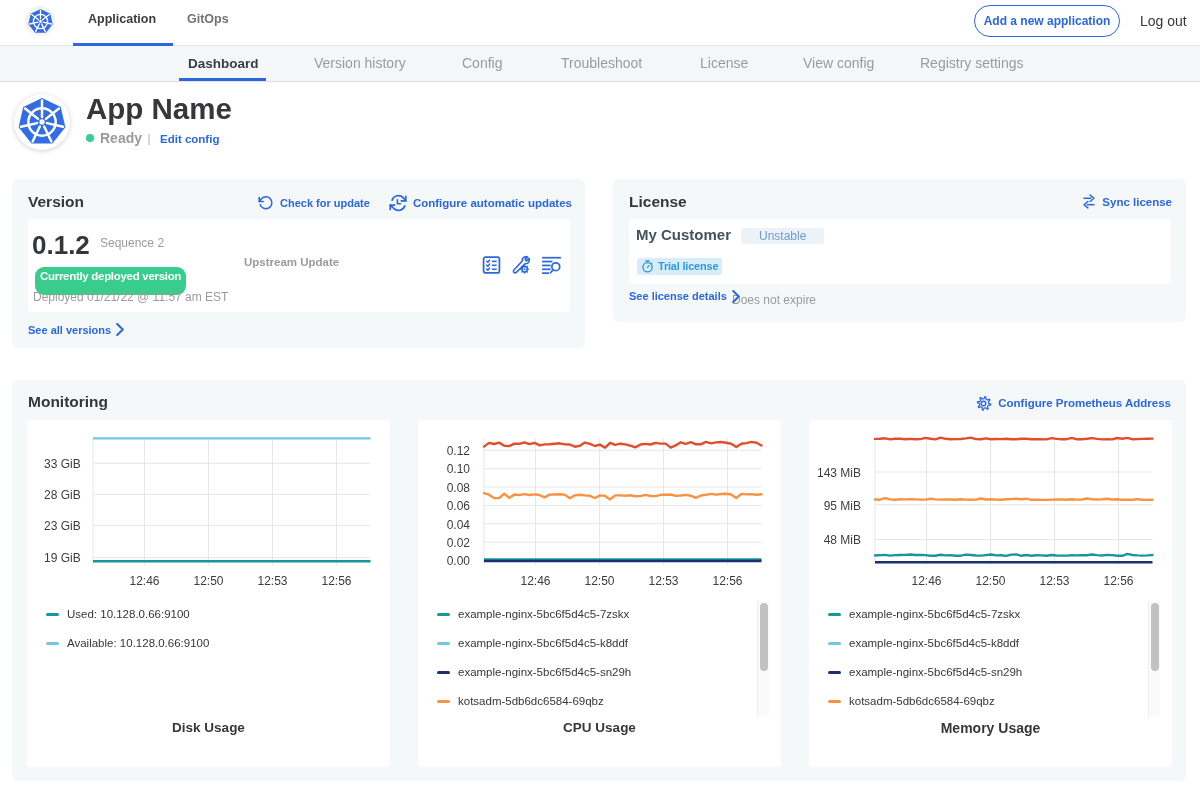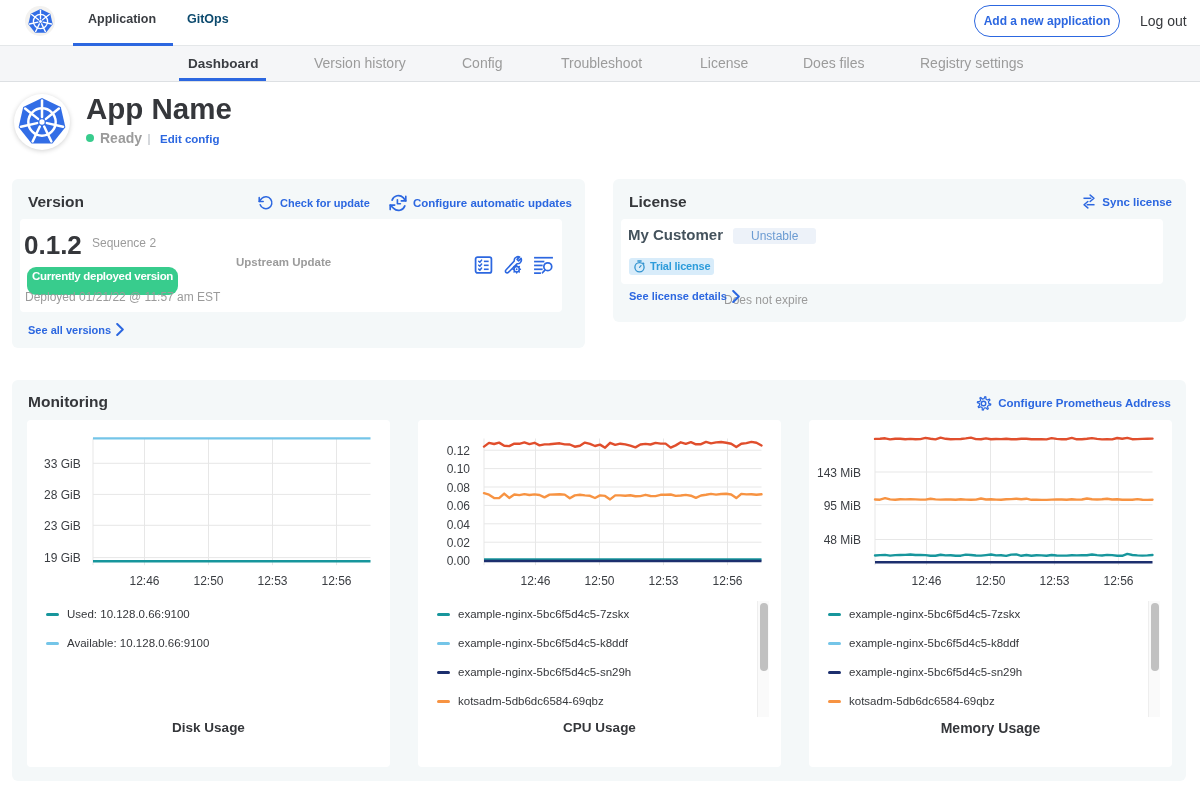--- a/index.html
+++ b/index.html
@@ -4,21 +4,21 @@
 <style>
 * { margin:0; padding:0; box-sizing:border-box; }
 html,body { width:1200px; height:796px; font-family:"Liberation Sans", sans-serif; background:#fff; overflow:hidden; }
 body { position:relative; }
 
 
 .topnav { position:absolute; left:0; top:0; width:1200px; height:46px; background:#fff; border-bottom:1px solid #e4e7e9; }
 .k8s-circle-sm { position:absolute; left:25px; top:6px; width:30px; height:30px; border-radius:50%; background:#f3f2f0; display:flex; align-items:center; justify-content:center; }
 .tab-app { position:absolute; left:88px; top:12px; font-size:12.5px; font-weight:700; color:#3a3d42; }
 .tab-underline { position:absolute; left:73px; top:43px; width:100px; height:3px; background:#2c67e0; }
-.tab-gitops { position:absolute; left:187px; top:12px; font-size:12.5px; font-weight:700; color:#0c4a6e; }
+.tab-gitops { position:absolute; left:187px; top:12px; font-size:12.5px; font-weight:700; color:#737373; }
 .btn-outline { position:absolute; left:974px; top:5px; width:146px; height:32px; border:1.5px solid #2c67e0; color:#2c67e0; font-weight:700; font-size:12px; border-radius:16px; background:#fff; display:flex; align-items:center; justify-content:center; }
 .logout { position:absolute; left:1140px; top:13px; font-size:14px; color:#36383c; font-weight:400; }
 
 
 .subnav { position:absolute; left:0; top:46px; width:1200px; height:36px; background:#f5f6f8; border-bottom:1px solid #dde0e3; }
 .sn { position:absolute; top:55px; font-size:14px; color:#9b9b9b; font-weight:400; }
 .sn.active { color:#3a3d42; font-weight:700; font-size:13.5px; top:56px; }
 .sn-underline { position:absolute; left:179px; top:78px; width:87px; height:3px; background:#2c67e0; }
 
 
@@ -29,21 +29,21 @@
 .vbar { position:absolute; left:148px; top:134px; width:1.5px; height:11px; background:#d5d8dc; }
 .editcfg { position:absolute; left:160px; top:133px; font-size:11.5px; color:#2c67e0; font-weight:700; }
 
 
 .card { position:absolute; top:179px; height:169px; background:#f4f8f9; border-radius:6px; }
 .card-version { left:12px; width:573px; }
 .card-license { left:613px; width:573px; height:143px; }
 .card-title { position:absolute; left:16px; top:14px; font-size:15.5px; font-weight:700; color:#35373b; }
 .icon-link { display:flex; align-items:center; font-size:11.5px; font-weight:700; color:#2c67e0; white-space:nowrap; }
 .icon-link svg { margin-right:6px; }
-.inner { position:absolute; left:8px; top:40px; width:542px; background:#fff; border-radius:4px; }
+.inner { position:absolute; left:16px; top:40px; width:542px; background:#fff; border-radius:4px; }
 .ver-inner { height:93px; }
 .lic-inner { height:65px; }
 .ver-links { position:absolute; right:13px; top:15px; display:flex; }
 .ver-links .icon-link { margin-left:19px; }
 .ver-num { position:absolute; left:4px; top:11px; font-size:26px; font-weight:700; color:#35373b; }
 .ver-seq { position:absolute; left:72px; top:17px; font-size:12px; color:#9b9b9b; font-weight:400; }
 .badge-green { position:absolute; left:7px; top:48px; height:28px; background:#38cc8d; color:#fff; font-size:11.5px; letter-spacing:-0.3px; font-weight:700; padding:2.5px 5px 0 5px; border-radius:9px; }
 .ver-deployed { position:absolute; left:5px; top:70.5px; font-size:12px; color:#9b9b9b; font-weight:400; }
 .ver-mid { position:absolute; left:216px; top:37px; font-size:11.5px; font-weight:700; color:#9b9b9b; }
 .ver-icons { position:absolute; right:8px; top:36px; display:flex; align-items:center; } .ver-icons svg + svg { margin-left:10px; }
@@ -96,21 +96,21 @@
 <span class="tab-gitops">GitOps</span>
 <div class="btn-outline">Add a new application</div>
 <span class="logout">Log out</span>
 
 <div class="subnav"></div>
 <span class="sn active" style="left:188px;">Dashboard</span>
 <span class="sn" style="left:314px;">Version history</span>
 <span class="sn" style="left:462px;">Config</span>
 <span class="sn" style="left:561px;">Troubleshoot</span>
 <span class="sn" style="left:700px;">License</span>
-<span class="sn" style="left:803px;">Does files</span>
+<span class="sn" style="left:803px;">View config</span>
 <span class="sn" style="left:920px;">Registry settings</span>
 <div class="sn-underline"></div>
 
 <div class="app-icon">
     <svg width="48" height="48" viewBox="0 0 48 48">
       <polygon points="24.00,0.00 42.76,9.04 47.40,29.34 34.41,45.62 13.59,45.62 0.60,29.34 5.24,9.04" fill="#326de6"></polygon>
       <circle cx="24.0" cy="24.0" r="13.68" fill="none" stroke="#fff" stroke-width="2.50"></circle>
       <line x1="24.00" y1="18.96" x2="24.00" y2="2.40" stroke="#fff" stroke-width="2.50" stroke-linecap="round"></line>
       <line x1="27.94" y1="20.86" x2="40.89" y2="10.53" stroke="#fff" stroke-width="2.50" stroke-linecap="round"></line>
       <line x1="28.91" y1="25.12" x2="45.06" y2="28.81" stroke="#fff" stroke-width="2.50" stroke-linecap="round"></line>

